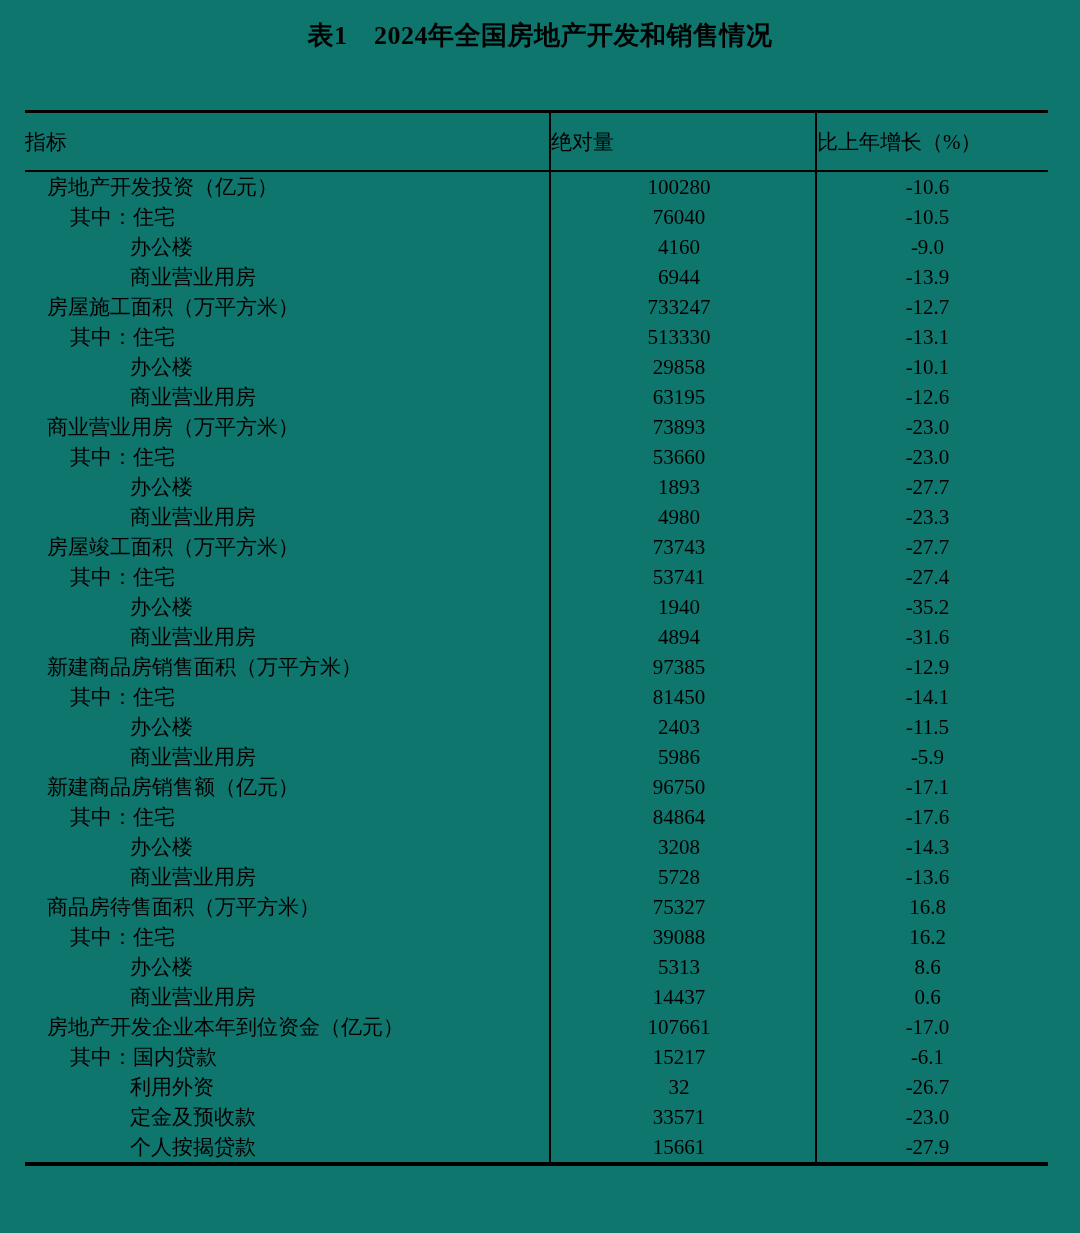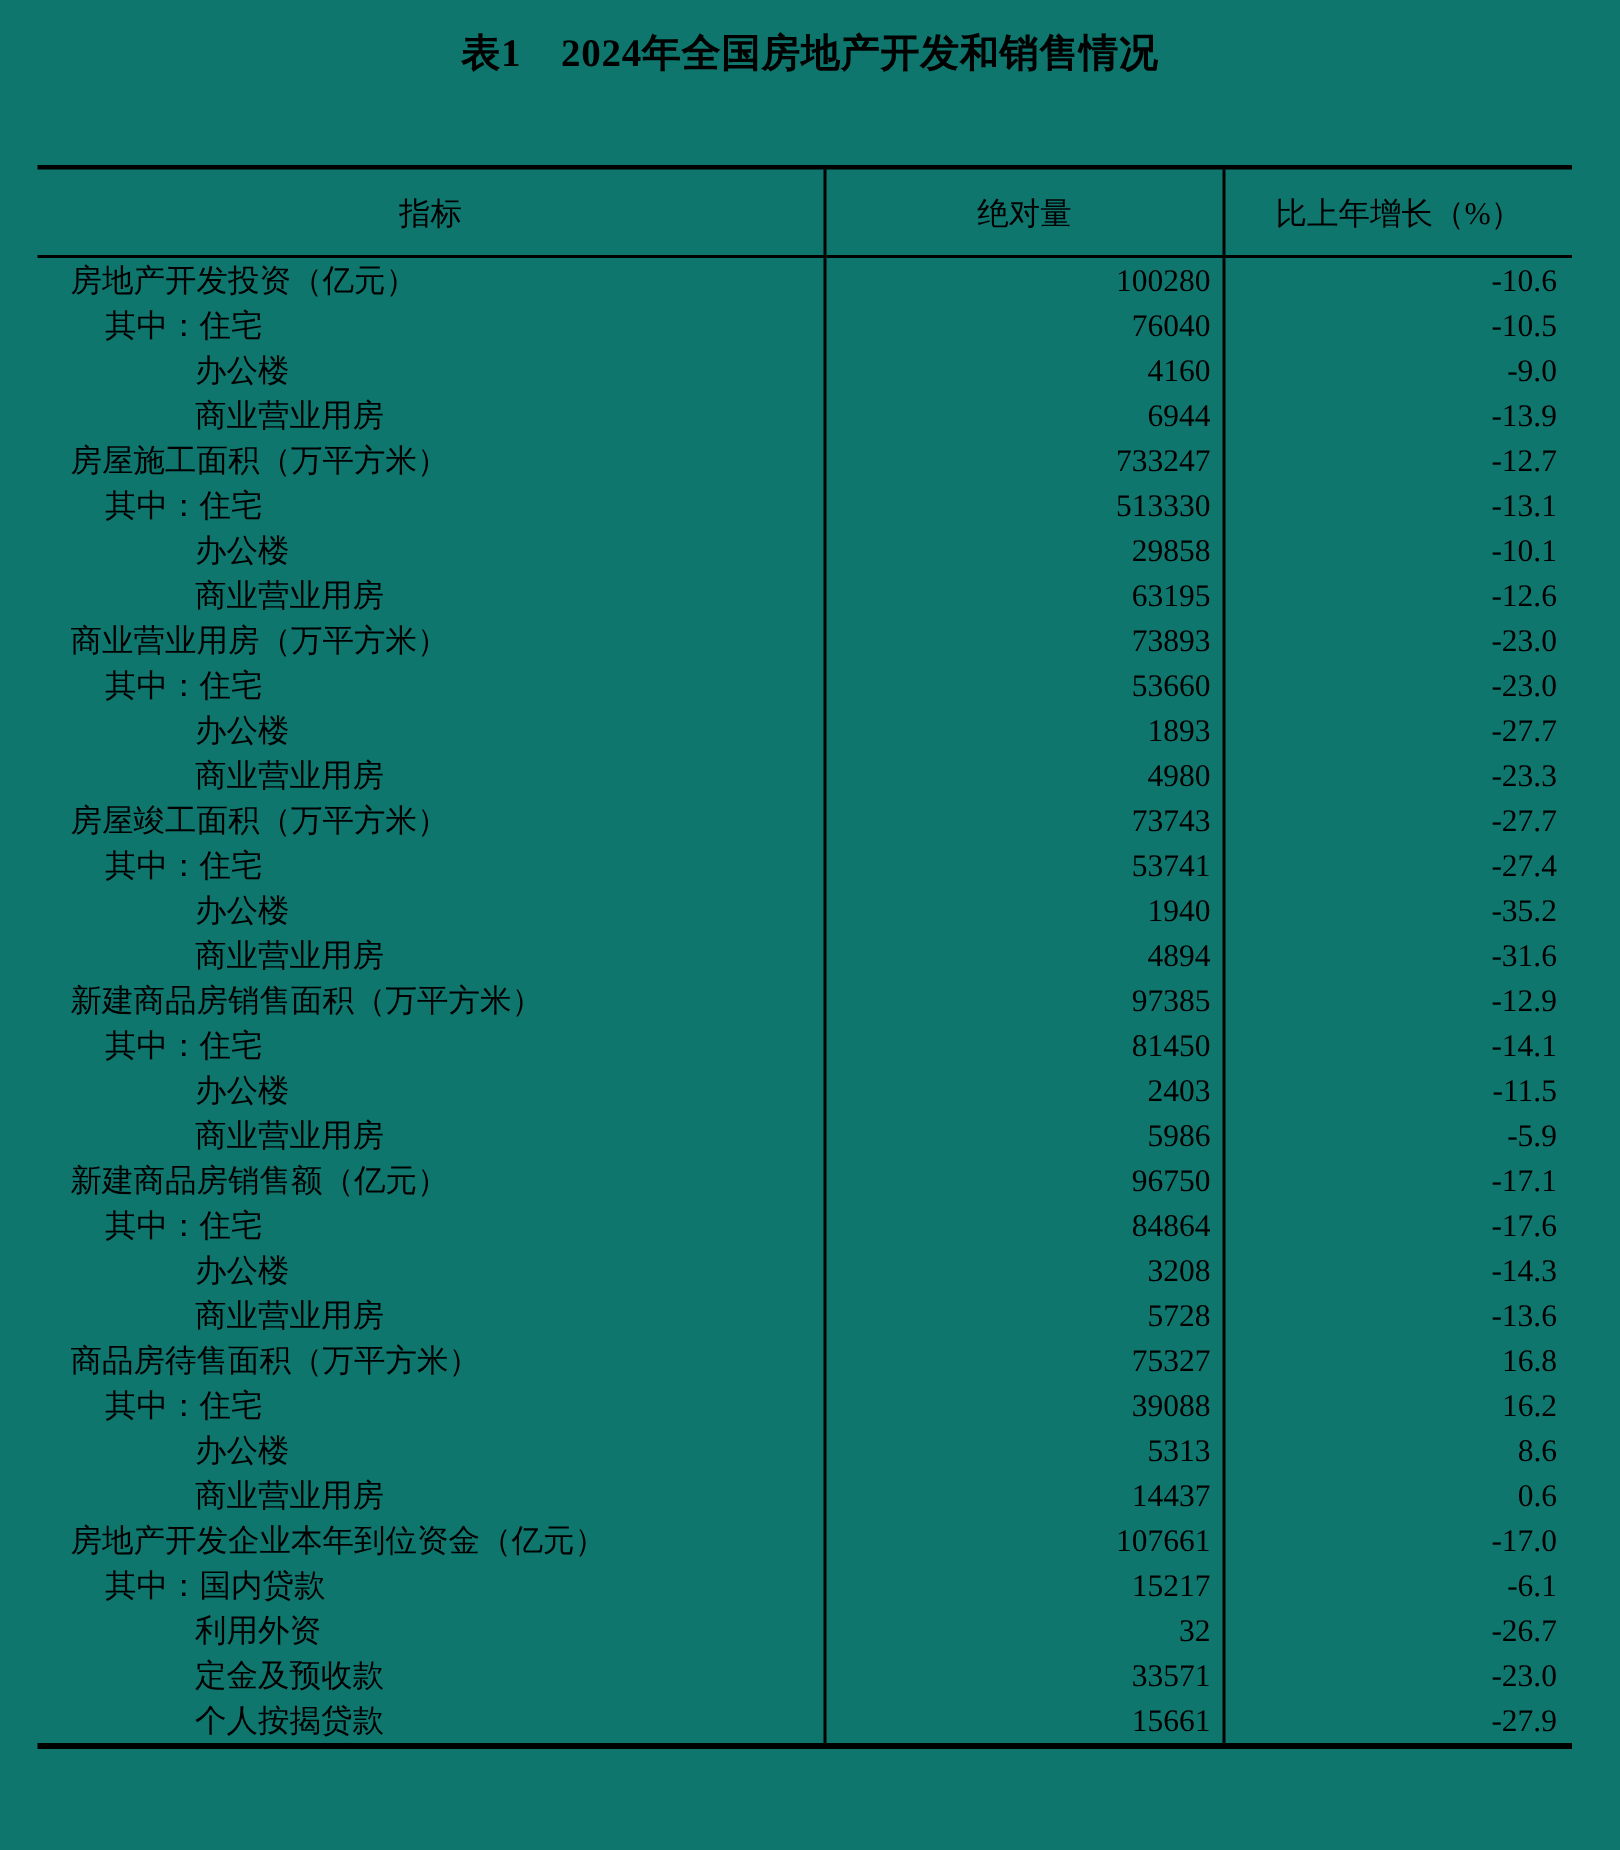--- a/index.html
+++ b/index.html
@@ -33,21 +33,21 @@
     border-bottom: 4px solid #000000;
   }
   col.c-indicator { width: 525px; }
   col.c-value     { width: 266px; }
   col.c-growth    { width: 232px; }
 
   .stats-table th {
     height: 57px;
     font-size: 21px;
     font-weight: normal;
-    text-align: center;
+    text-align: left;
     vertical-align: middle;
     border-bottom: 2px solid #000000;
     padding: 0;
   }
   .stats-table td {
     height: 30px;
     font-size: 21px;
     line-height: 30px;
     vertical-align: middle;
     padding: 0;
@@ -55,22 +55,22 @@
     overflow: hidden;
   }
   .v-div {
     border-left: 2px solid #000000;
     border-right: 2px solid #000000;
   }
   td.cell-indicator { text-align: left; }
   td.level-0 { padding-left: 22px; }
   td.level-1 { padding-left: 45px; }
   td.level-2 { padding-left: 105px; }
-  td.cell-value  { text-align: right; padding-right: 8px; }
-  td.cell-growth { text-align: right; padding-right: 10px; }
+  td.cell-value  { text-align: center; padding-right: 8px; }
+  td.cell-growth { text-align: center; padding-right: 10px; }
 </style>
 </head>
 <body>
 
 <div class="page">
 
   <h1 class="title">表1　2024年全国房地产开发和销售情况</h1>
 
   <table class="stats-table">
     <colgroup>

